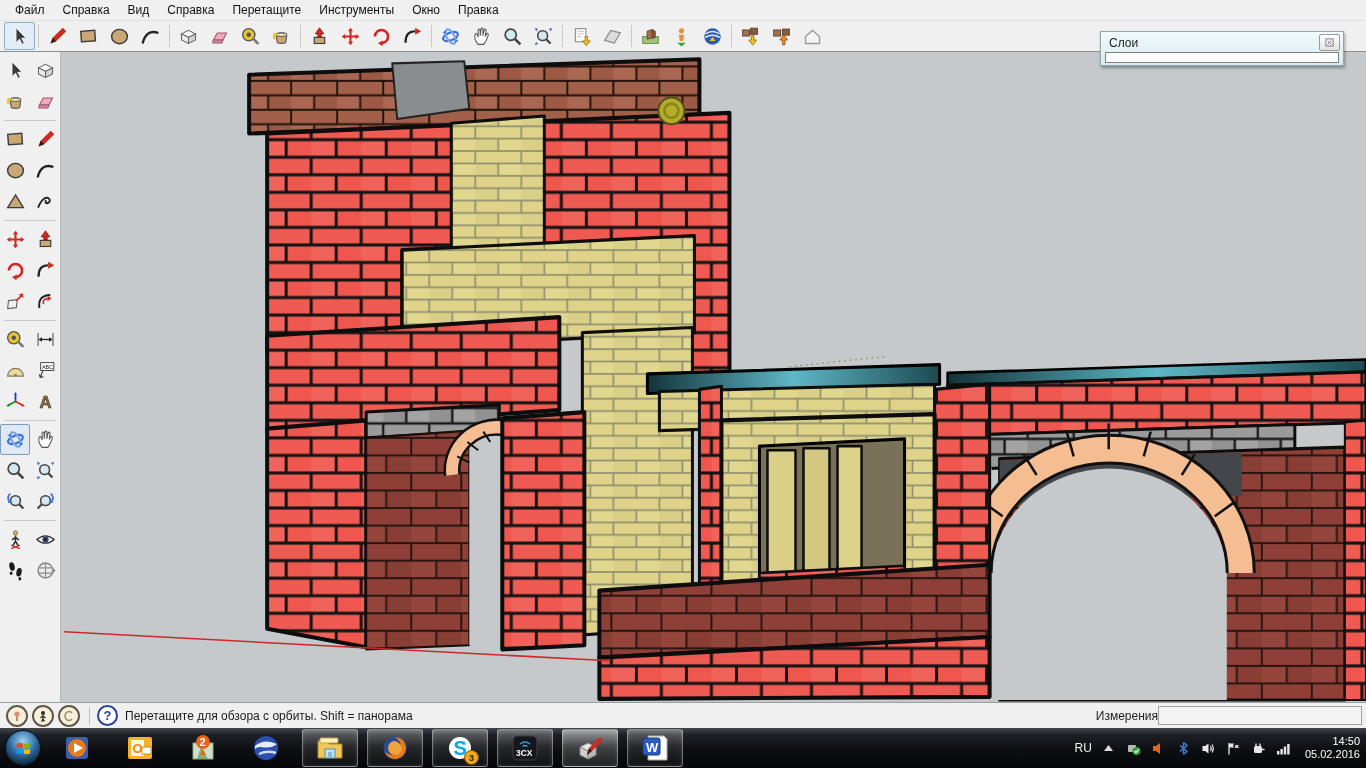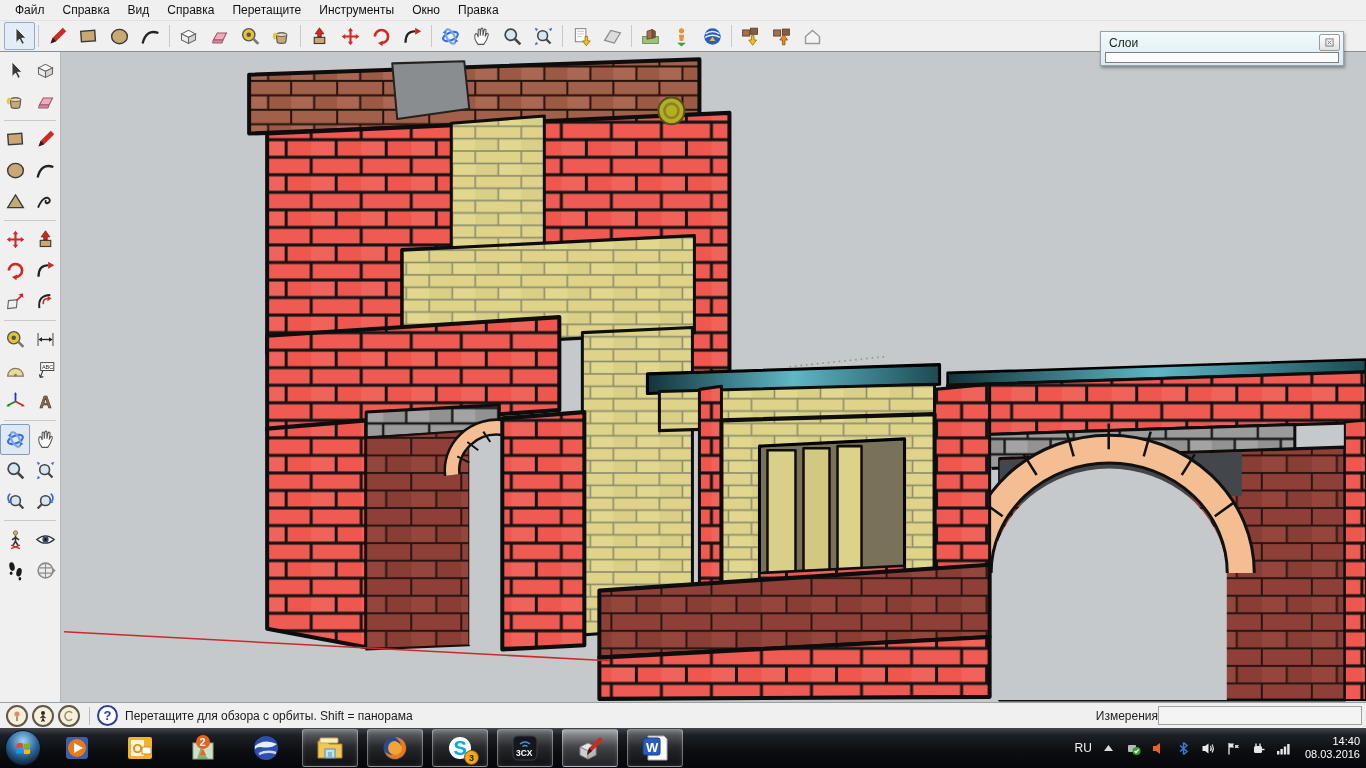--- a/index.html
+++ b/index.html
@@ -929,18 +929,18 @@
         </div>
       <div class="trayicon">
           <svg viewBox="0 0 15 15">
             <rect x="1" y="10" width="2.4" height="3.5" fill="#e8e8e8"></rect>
             <rect x="4.4" y="8" width="2.4" height="5.5" fill="#e8e8e8"></rect>
             <rect x="7.8" y="5.5" width="2.4" height="8" fill="#e8e8e8"></rect>
             <rect x="11.2" y="3" width="2.4" height="10.5" fill="#e8e8e8"></rect>
           </svg>
         </div>
       <div class="clock">
-        <div>14:40</div>
-        <div>08.03.2016</div>
+        <div>14:50</div>
+        <div>05.02.2016</div>
       </div>
     </div>
   </div>
 </div>
 
 </body></html>

